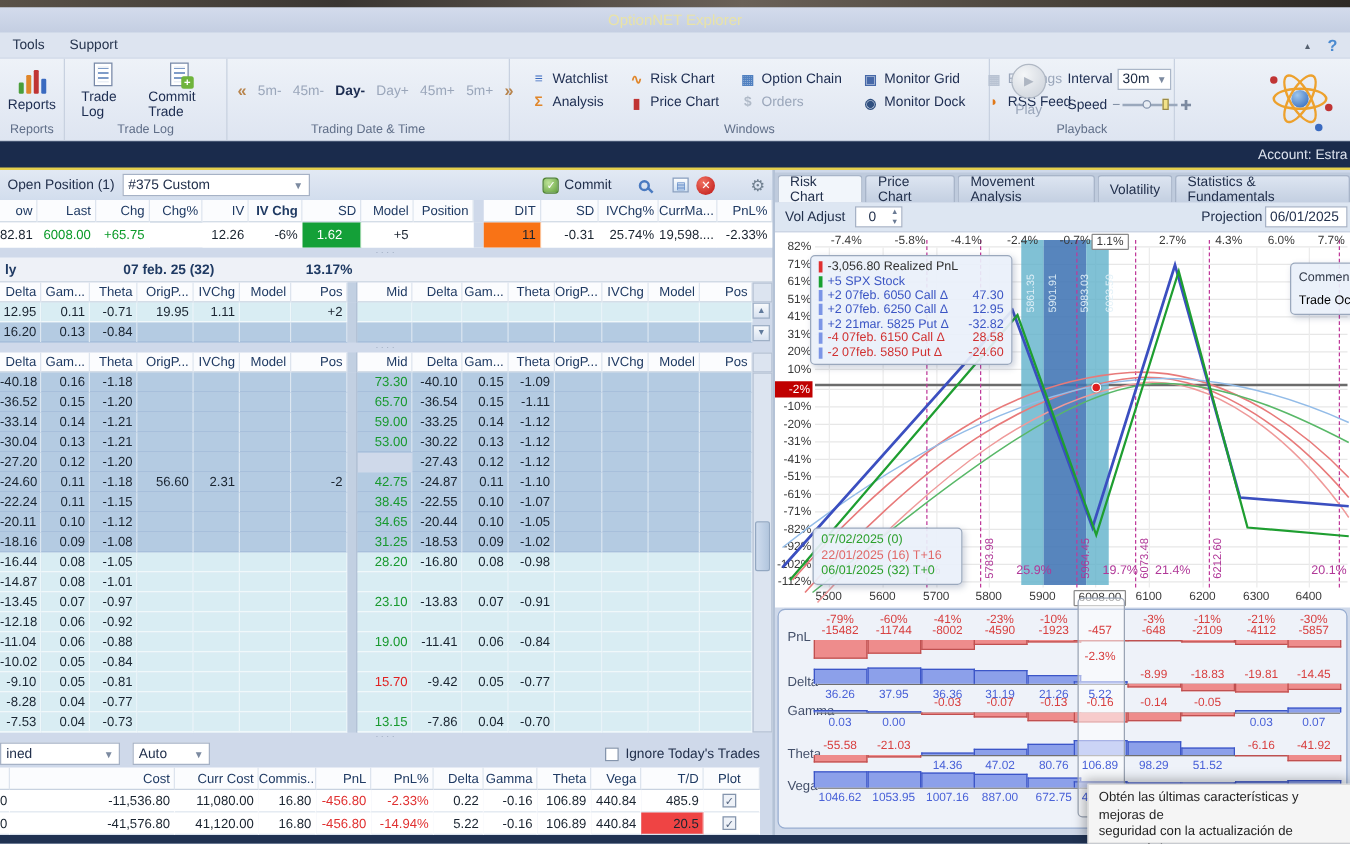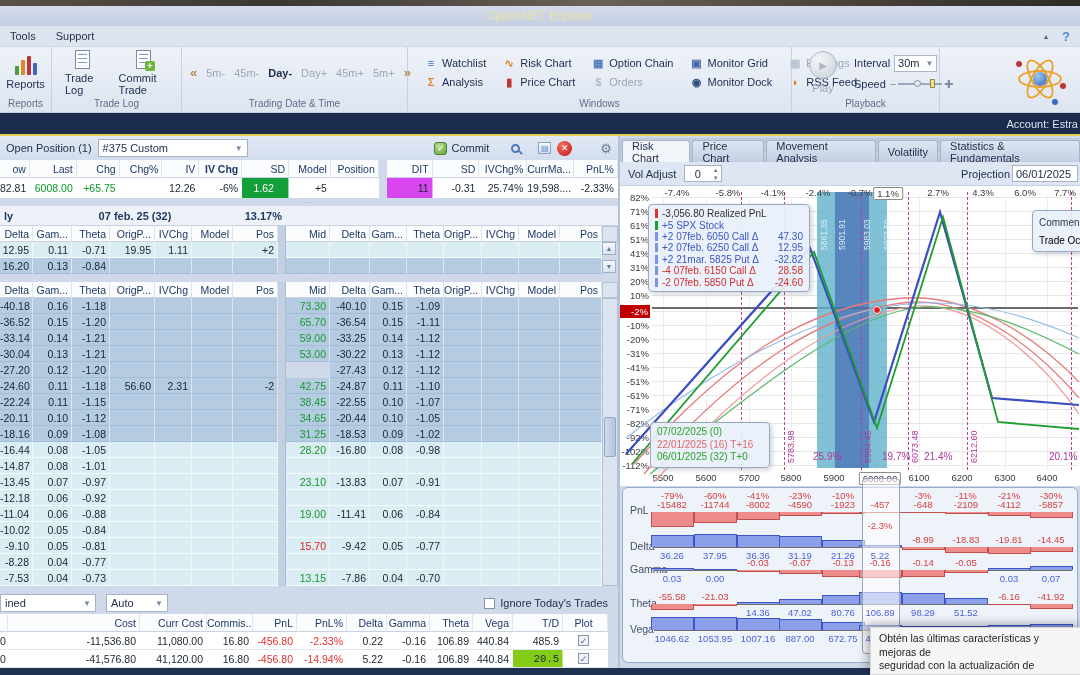--- a/index.html
+++ b/index.html
@@ -316,21 +316,21 @@
         <div class="tcell" style="width: 30px; background: rgb(255, 255, 255);">82.81</div>
         <div class="tcell" style="width: 47px; background: rgb(255, 255, 255); color: rgb(10, 154, 40);">6008.00</div>
         <div class="tcell" style="width: 43px; background: rgb(255, 255, 255); color: rgb(10, 154, 40);">+65.75</div>
         <div class="tcell" style="width: 43px; background: #c2410c; margin-top: 36px;">+1.11...</div>
         <div class="tcell" style="width: 37px; background: rgb(255, 255, 255);">12.26</div>
         <div class="tcell" style="width: 43px; background: rgb(255, 255, 255);">-6%</div>
         <div class="tcell" style="width: 47px; background: rgb(20, 160, 56); color: rgb(255, 255, 255); text-align: center;">1.62</div>
         <div class="tcell" style="width: 42px; background: rgb(255, 255, 255);">+5</div>
         <div class="tcell" style="width: 48px; background: rgb(255, 255, 255);"></div>
         <div style="width: 8px; background: rgb(207, 217, 234);"></div>
-        <div class="tcell" style="width: 46px; background: #d946ef;">11</div>
+        <div class="tcell" style="width: 46px; background: #f97316;">11</div>
         <div class="tcell" style="width: 47px; background: rgb(255, 255, 255);">-0.31</div>
         <div class="tcell" style="width: 48px; background: rgb(255, 255, 255);">25.74%</div>
         <div class="tcell" style="width: 47px; background: rgb(255, 255, 255);">19,598....</div>
         <div class="tcell" style="width: 44px; background: rgb(255, 255, 255);">-2.33%</div>
       </div>
     <div class="sep8">····</div>
     <div id="exph">
       <div class="exphalf" style="width:286px">
         <span style="width:42px;overflow:hidden">ly</span>
         <span style="flex:1;text-align:center">07 feb. 25 (32)</span>
@@ -835,21 +835,21 @@
           <div class="tcell" style="width: 8px; background: rgb(255, 255, 255); border-bottom: 1px solid rgb(220, 228, 238);">0</div>
           <div class="tcell" style="width: 132px; background: rgb(255, 255, 255); border-bottom: 1px solid rgb(220, 228, 238);">-41,576.80</div>
           <div class="tcell" style="width: 67px; background: rgb(255, 255, 255); border-bottom: 1px solid rgb(220, 228, 238);">41,120.00</div>
           <div class="tcell" style="width: 46px; background: rgb(255, 255, 255); border-bottom: 1px solid rgb(220, 228, 238);">16.80</div>
           <div class="tcell" style="width: 44px; background: rgb(255, 255, 255); border-bottom: 1px solid rgb(220, 228, 238); color: rgb(224, 48, 48);">-456.80</div>
           <div class="tcell" style="width: 50px; background: rgb(255, 255, 255); border-bottom: 1px solid rgb(220, 228, 238); color: rgb(224, 48, 48);">-14.94%</div>
           <div class="tcell" style="width: 40px; background: rgb(255, 255, 255); border-bottom: 1px solid rgb(220, 228, 238);">5.22</div>
           <div class="tcell" style="width: 43px; background: rgb(255, 255, 255); border-bottom: 1px solid rgb(220, 228, 238);">-0.16</div>
           <div class="tcell" style="width: 43px; background: rgb(255, 255, 255); border-bottom: 1px solid rgb(220, 228, 238);">106.89</div>
           <div class="tcell" style="width: 40px; background: rgb(255, 255, 255); border-bottom: 1px solid rgb(220, 228, 238);">440.84</div>
-          <div class="tcell" style="width: 50px; background: #84cc16; border-bottom: 1px solid rgb(220, 228, 238); font-family: Liberation Mono, monospace;">20.5</div>
+          <div class="tcell" style="width: 50px; background: #ef4444; border-bottom: 1px solid rgb(220, 228, 238);">20.5</div>
           <div class="tcell" style="width: 45px; background: rgb(255, 255, 255); display: flex; align-items: center; justify-content: center; border-bottom: 1px solid rgb(220, 228, 238);">
             <div class="cb" style="background: rgb(238, 242, 248);">✓</div>
           </div>
         </div>
       </div>
   </div>
   <div id="vsplit"></div>
 
   <div id="rightp">
     <div id="tabbar">
@@ -968,21 +968,21 @@
           <div class="toplab" style="left: 153px;">-4.1%</div>
           <div class="toplab" style="left: 198px;">-2.4%</div>
           <div class="toplab" style="left: 240px;">-0.7%</div>
           <div class="toplab boxed" style="left: 268px;">1.1%</div>
           <div class="toplab" style="left: 318px;">2.7%</div>
           <div class="toplab" style="left: 363px;">4.3%</div>
           <div class="toplab" style="left: 405px;">6.0%</div>
           <div class="toplab" style="left: 445px;">7.7%</div>
           <div class="xlab" style="top: 286px; left: 43px;">5500</div>
           <div class="xlab" style="top: 286px; left: 86px;">5600</div>
-          <div class="xlab" style="top: 286px; left: 129px; font-style: italic;">5700</div>
+          <div class="xlab" style="top: 286px; left: 129px;">5700</div>
           <div class="xlab" style="top: 286px; left: 171px;">5800</div>
           <div class="xlab" style="top: 286px; left: 214px;">5900</div>
           <div class="xlab boxed" style="top: 286px; left: 260px;">6008.00</div>
           <div class="xlab" style="top: 286px; left: 299px;">6100</div>
           <div class="xlab" style="top: 286px; left: 342px;">6200</div>
           <div class="xlab" style="top: 286px; left: 385px;">6300</div>
           <div class="xlab" style="top: 286px; left: 427px;">6400</div>
         </div>
       <div id="neg2" style="top:119px;z-index:5">-2%</div>
       <div class="chbox" id="legend" style="left:28px;top:18px;width:162px;z-index:6">

